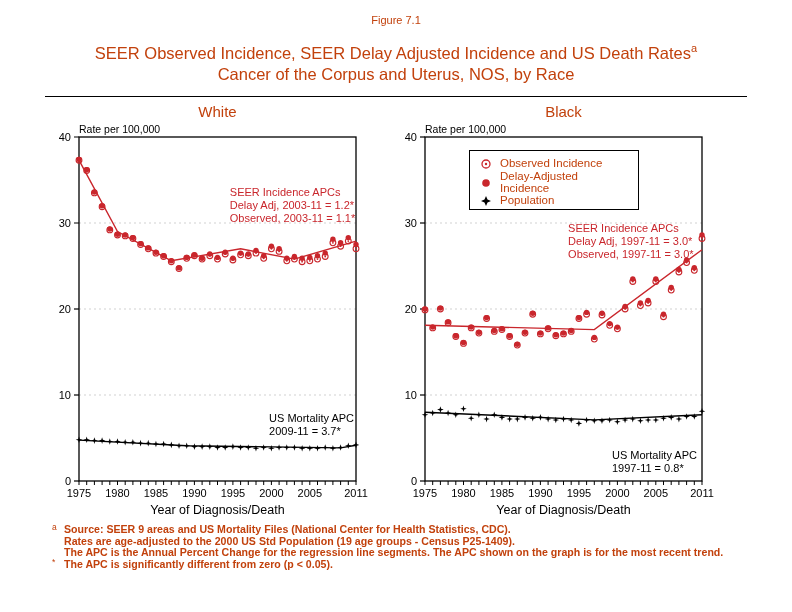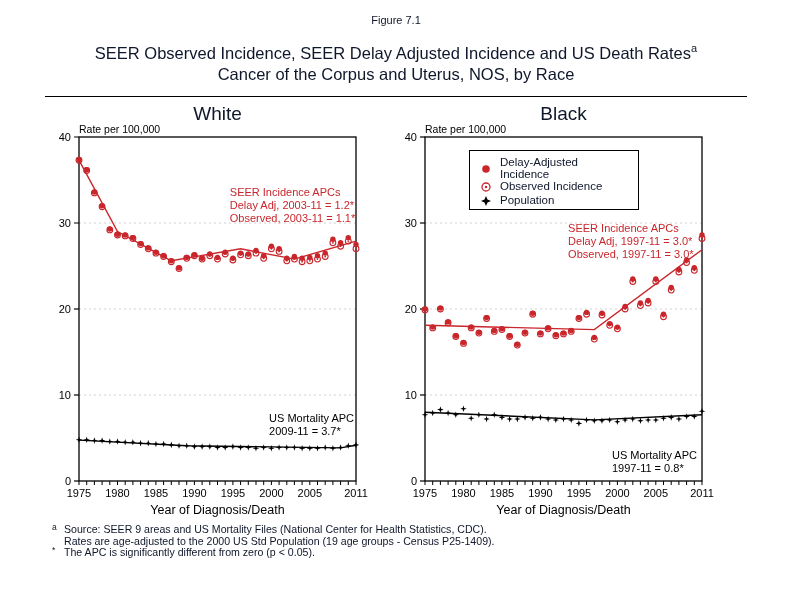--- a/index.html
+++ b/index.html
@@ -1,41 +1,41 @@
 <!DOCTYPE html>
 <html><head>
 <meta charset="utf-8">
 <style>
   html,body{margin:0;padding:0;background:#fff;}
   #canvas{
     position:relative;width:792px;height:612px;background:#ffffff;
-    font-family:"Liberation Sans","DejaVu Sans",sans-serif;color:#0f172a;overflow:hidden;border-radius:23px;
+    font-family:"Liberation Sans","DejaVu Sans",sans-serif;color:#c2410c;overflow:hidden;border-radius:23px;
   }
   .fig-label{position:absolute;top:14px;left:0;width:792px;text-align:center;font-size:11px;}
   .main-title{position:absolute;top:42px;left:0;width:792px;text-align:center;font-size:16.5px;}
   .main-title sup{font-size:11px;}
   .sub-title{position:absolute;top:65px;left:0;width:792px;text-align:center;font-size:16.5px;}
   .title-rule{position:absolute;top:96px;left:45px;width:702px;border-top:1.6px solid #000;}
-  .panel-title{position:absolute;top:103px;width:277px;text-align:center;font-size:19px;}
+  .panel-title{position:absolute;top:103px;width:277px;text-align:center;font-size:15px;}
   #panel-title-white{left:79px;}
   #panel-title-black{left:425px;text-align:center;}
   svg.chart{position:absolute;top:125px;width:370px;height:400px;}
   #chart-0{left:36px;}
   #chart-1{left:382px;}
   .legend{
     position:absolute;left:469px;top:150px;width:170px;height:60px;
     border:1.5px solid #000;background:#fff;box-sizing:border-box;
     padding:6px 9px;display:flex;flex-direction:column;justify-content:space-between;
   }
   .legend-item{display:flex;align-items:center;gap:7px;font-size:11.5px;line-height:1;}
   .legend-item svg{flex:0 0 auto;display:block;}
   .footnotes{position:absolute;left:52px;top:524px;width:716px;font-size:10.6px;line-height:11.6px;}
   .footnote-row{display:flex;}
   .footnote-marker{flex:0 0 12px;font-size:8.5px;position:relative;top:-2px;}
-  .footnote-text{flex:1;}
+  .footnote-text{flex:1;font-weight:bold;}
 </style>
 </head>
 <body>
 
 <div id="canvas">
 
   <div class="fig-label">Figure 7.1</div>
 
   <div class="main-title"><span>SEER Observed Incidence, SEER Delay Adjusted Incidence and US Death Rates</span><sup>a</sup></div>
 
@@ -497,47 +497,51 @@
         <polygon points="312.31,288.20 313.08,290.72 315.61,291.50 313.08,292.28 312.31,294.80 311.53,292.28 309.01,291.50 311.53,290.72" fill="#000000"></polygon>
         <polygon points="320.00,283.04 320.78,285.56 323.30,286.34 320.78,287.12 320.00,289.64 319.22,287.12 316.70,286.34 319.22,285.56" fill="#000000"></polygon>
       </g>
       <text x="186.1" y="106.6" font-size="11" font-family="&quot;Liberation Sans&quot;,&quot;DejaVu Sans&quot;,sans-serif" fill="#c9262c"><tspan x="186.1" dy="0">SEER Incidence APCs</tspan><tspan x="186.1" dy="13">Delay Adj, 1997-11 = 3.0*</tspan><tspan x="186.1" dy="13">Observed, 1997-11 = 3.0*</tspan></text>
       <text x="230.0" y="333.6" font-size="11" font-family="&quot;Liberation Sans&quot;,&quot;DejaVu Sans&quot;,sans-serif" fill="#000000"><tspan x="230.0" dy="0">US Mortality APC</tspan><tspan x="230.0" dy="13">1997-11 = 0.8*</tspan></text>
     </svg>
 
   <div class="legend">
     <div class="legend-item">
       <svg width="14" height="14">
-        <circle cx="7" cy="7" r="3.8" fill="#c9262c"></circle>
-      </svg>
-      <span>Delay-Adjusted Incidence</span>
-    </div>
-    <div class="legend-item">
-      <svg width="14" height="14">
         <circle cx="7" cy="7" r="4" fill="none" stroke="#c9262c" stroke-width="1.3"></circle>
         <circle cx="7" cy="7" r="1.2" fill="#c9262c"></circle>
       </svg>
       <span>Observed Incidence</span>
+    </div>
+    <div class="legend-item">
+      <svg width="14" height="14">
+        <circle cx="7" cy="7" r="3.8" fill="#c9262c"></circle>
+      </svg>
+      <span>Delay-Adjusted Incidence</span>
     </div>
     <div class="legend-item">
       <svg width="14" height="14">
         <polygon points="7,2 8.5,5.5 12,7 8.5,8.5 7,12 5.5,8.5 2,7 5.5,5.5" fill="#000"></polygon>
       </svg>
       <span>Population</span>
     </div>
   </div>
 
   <div class="footnotes">
     <div class="footnote-row">
       <span class="footnote-marker">a</span>
       <span class="footnote-text">Source: SEER 9 areas and US Mortality Files (National Center for Health Statistics, CDC).</span>
     </div>
     <div class="footnote-row">
       <span class="footnote-marker"></span>
       <span class="footnote-text">Rates are age-adjusted to the 2000 US Std Population (19 age groups - Census P25-1409).</span>
     </div>
     <div class="footnote-row">
+      <span class="footnote-marker"></span>
+      <span class="footnote-text">The APC is the Annual Percent Change for the regression line segments. The APC shown on the graph is for the most recent trend.</span>
+    </div>
+    <div class="footnote-row">
       <span class="footnote-marker">*</span>
       <span class="footnote-text">The APC is significantly different from zero (p &lt; 0.05).</span>
     </div>
   </div>
 
 </div>
 
 </body></html>

